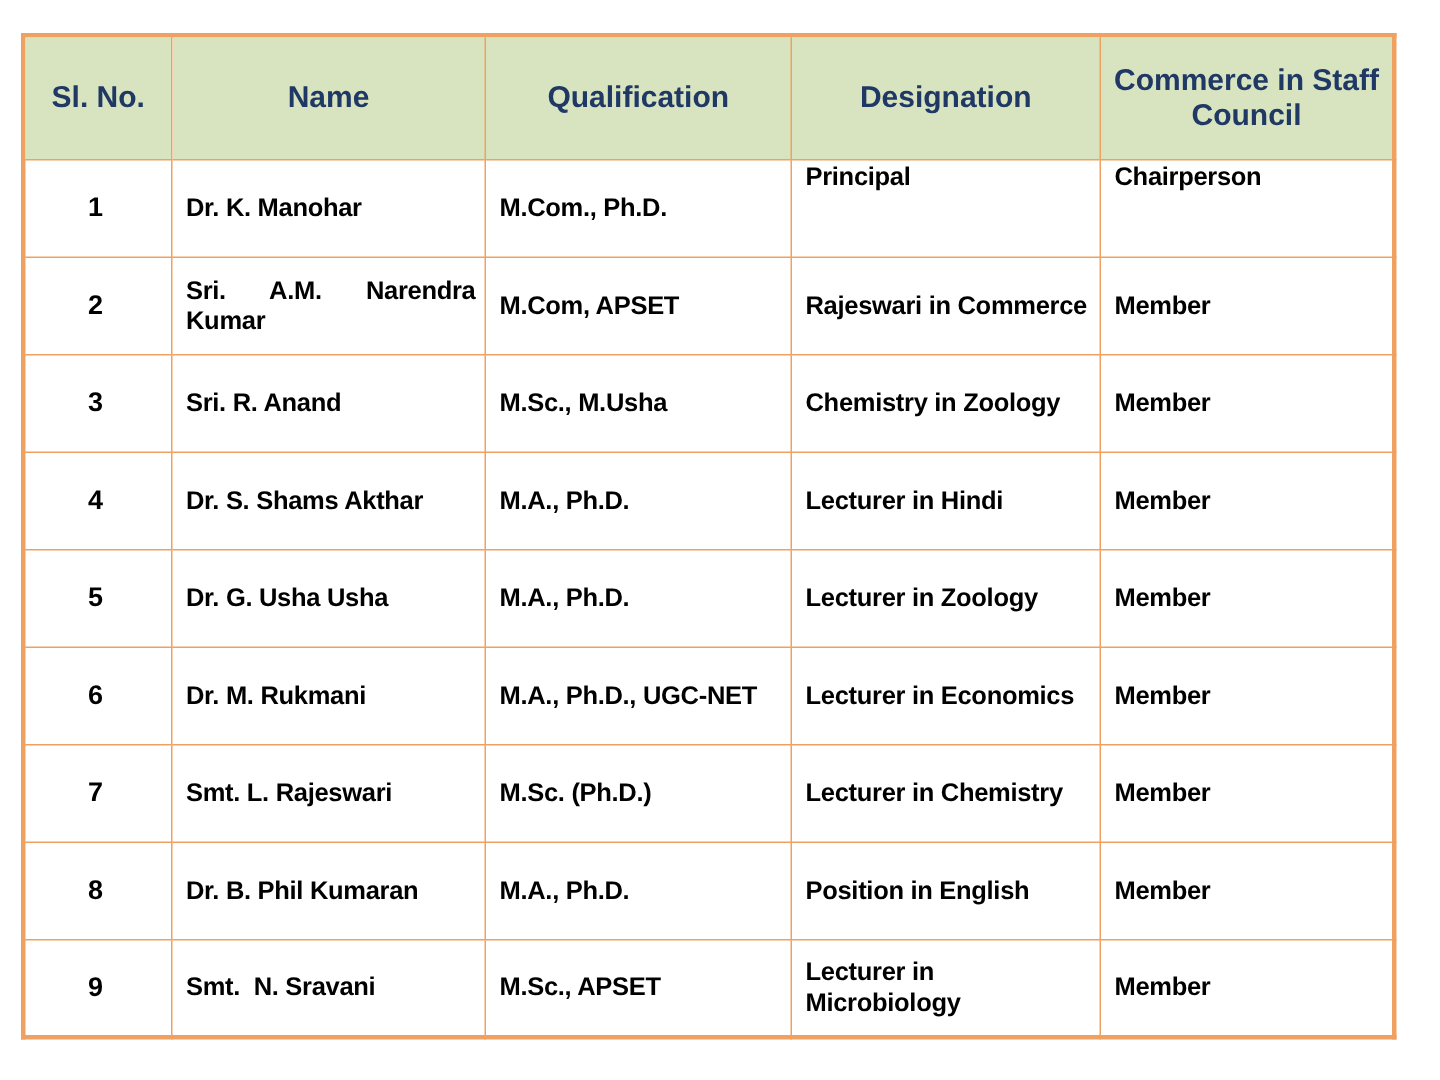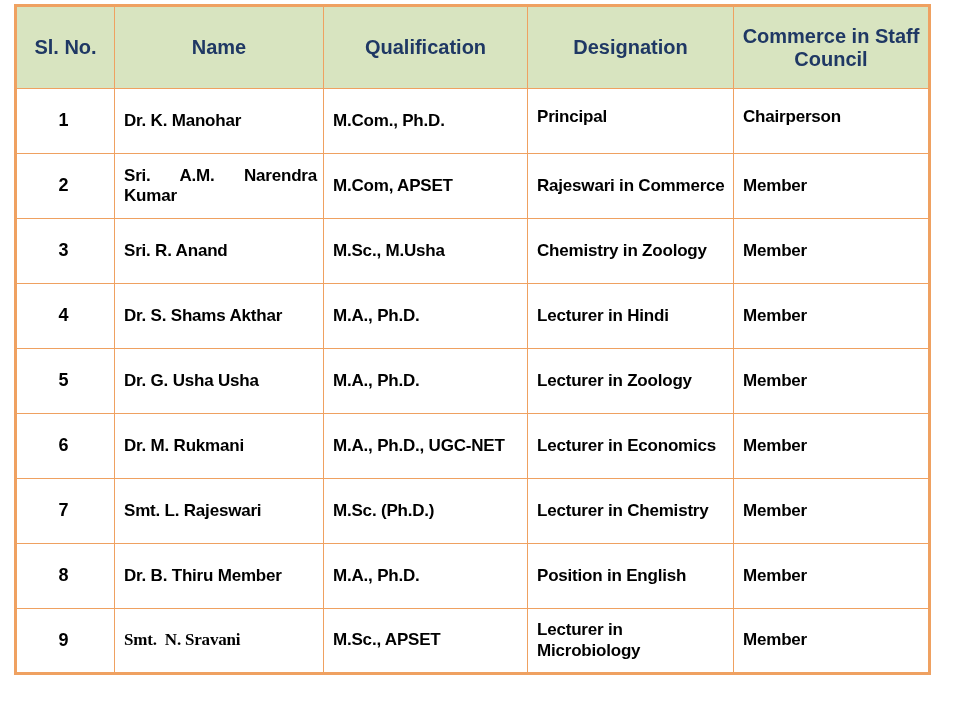--- a/index.html
+++ b/index.html
@@ -18,21 +18,21 @@
   .slide {
     position: relative;
     width: 960px;
     height: 720px;
     background: var(--page-bg);
     overflow: hidden;
   }
   table.staff {
     position: absolute;
     left: 14px;
-    top: 4px;
+    top: 22px;
     width: 914px;
     height: 671px;
     border-collapse: collapse;
     table-layout: fixed;
     border: 3px solid var(--border-color);
   }
   th, td {
     border: 1.5px solid var(--border-color);
     overflow: hidden;
   }
@@ -56,22 +56,22 @@
     vertical-align: middle;
     padding: 2px 6px 2px 9px;
     letter-spacing: -0.2px;
   }
   td.c-sl {
     text-align: center;
     padding-left: 2px;
     font-size: 18px;
   }
   td.justify { text-align: justify; }
-  td.prewrap { white-space: pre-wrap; font-family: Liberation Serif, serif; }
-  td.v-top { vertical-align: top; padding-top: 18px; }
+  td.prewrap { white-space: pre-wrap; }
+  td.v-top { vertical-align: top; padding-top: 1px; }
   td.v-top-tight { vertical-align: top; padding-top: 4px; }
 </style>
 </head>
 <body>
 
 <div class="slide">
   <table class="staff">
     <colgroup>
       <col style="width:99px">
       <col style="width:209px">
@@ -133,21 +133,21 @@
       </tr>
       <tr>
         <td class="c-sl">7</td>
         <td>Smt. L. Rajeswari</td>
         <td>M.Sc. (Ph.D.)</td>
         <td>Lecturer in Chemistry</td>
         <td>Member</td>
       </tr>
       <tr>
         <td class="c-sl">8</td>
-        <td>Dr. B. Thiru Member</td>
+        <td>Dr. B. Phil Kumaran</td>
         <td>M.A., Ph.D.</td>
         <td>Position in English</td>
         <td>Member</td>
       </tr>
       <tr>
         <td class="c-sl">9</td>
         <td class="prewrap">Smt.  N. Sravani</td>
         <td>M.Sc., APSET</td>
         <td>Lecturer in Microbiology</td>
         <td>Member</td>

